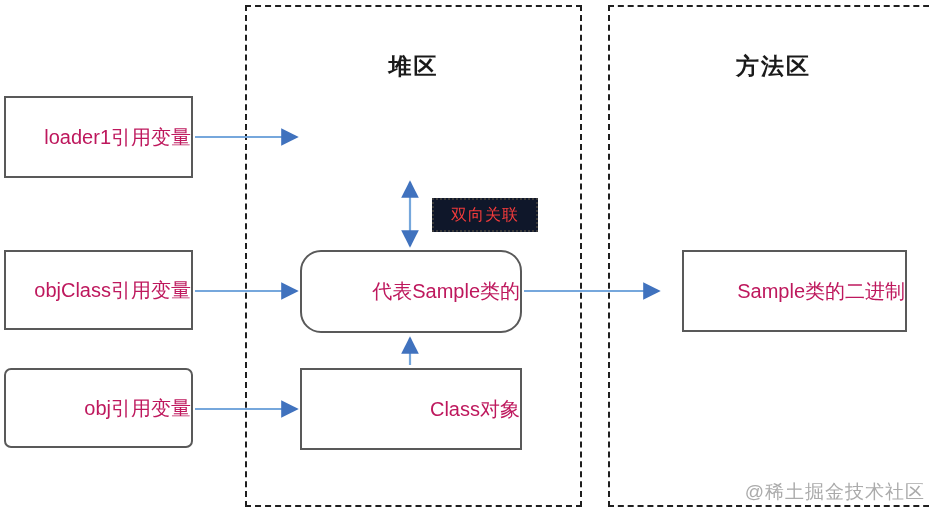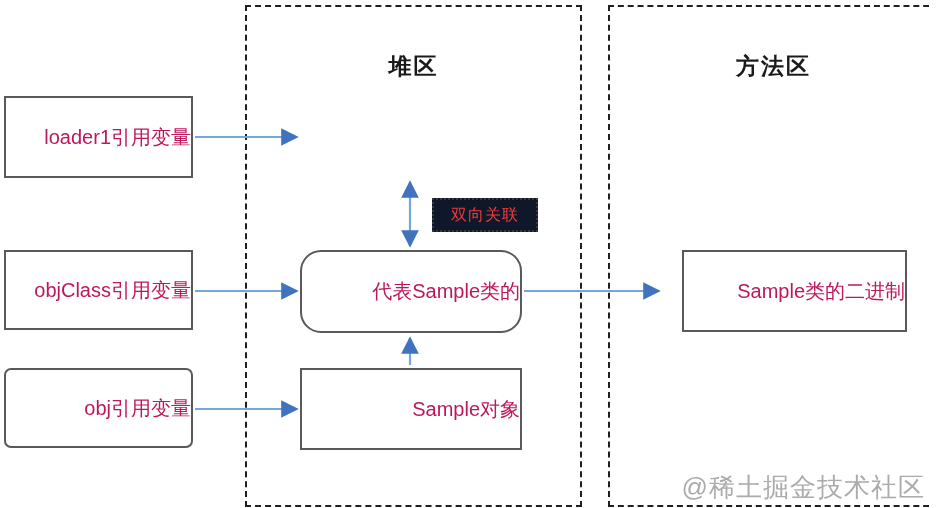--- a/index.html
+++ b/index.html
@@ -19,21 +19,21 @@
   }
   .rel-label{
     position:absolute;left:432px;top:198px;width:106px;height:34px;
     border:2px dotted #3a3a3a;background:#0f172a;box-sizing:border-box;
     display:flex;align-items:center;justify-content:center;
     color:var(--red,#f53b3b);font-size:16px;letter-spacing:1px;
   }
   svg.arrows{position:absolute;left:0;top:0;width:940px;height:508px;pointer-events:none;}
   svg.arrows line{stroke:var(--arrow,#76a7dc);stroke-width:2.2;}
   .watermark{
-    position:absolute;right:4px;bottom:3px;font-size:26px;color:#ababab;
+    position:absolute;right:4px;bottom:3px;font-size:19px;color:#ababab;
     letter-spacing:1px;white-space:nowrap;
   }
 </style>
 </head>
 <body>
 
 <div class="canvas">
 
   <div class="region" style="left:245px;top:5px;width:333px;height:498px;">
     <div class="region-title">堆区</div>
@@ -68,21 +68,21 @@
   <div class="node" style="left:4px;top:368px;width:189px;height:80px;border-radius:7px;">
     <span>obj引用变量</span>
   </div>
 
 
   <div class="node" style="left:300px;top:250px;width:222px;height:83px;border-radius:21px;">
     <span>代表Sample类的</span>
   </div>
 
   <div class="node" style="left:300px;top:368px;width:222px;height:82px;">
-    <span>Sample对象</span>
+    <span>Class对象</span>
   </div>
 
   <div class="node" style="left:662px;top:250px;width:225px;height:82px;margin-left:20px;">
     <span>Sample类的二进制</span>
   </div>
 
   <div class="rel-label">
     <span>双向关联</span>
   </div>
 

